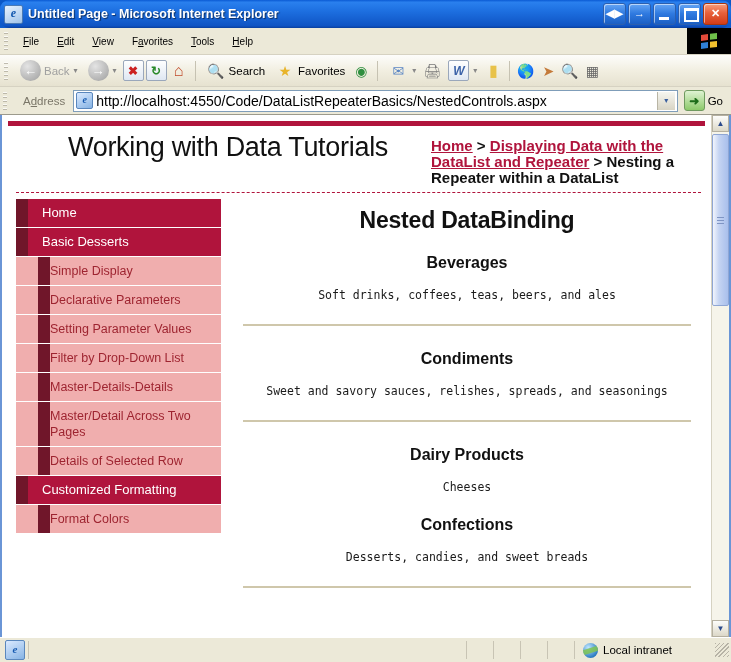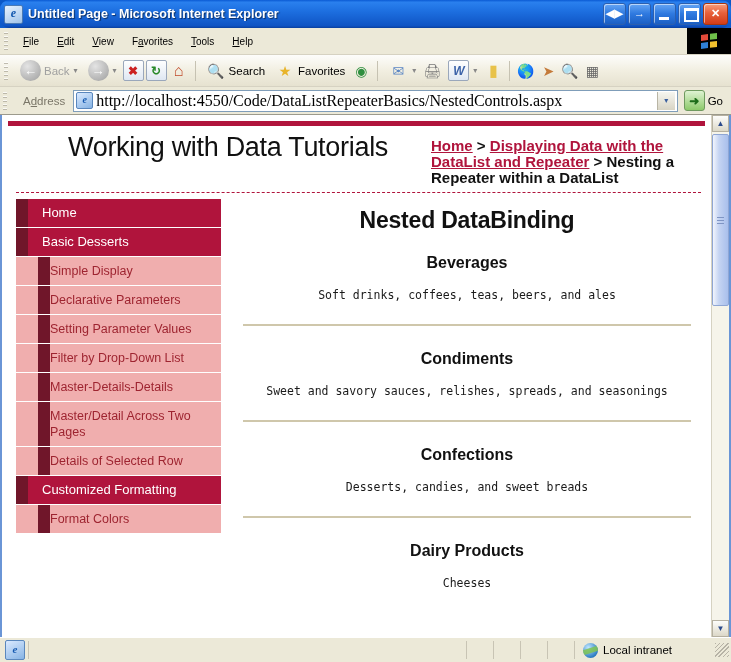--- a/index.html
+++ b/index.html
@@ -98,21 +98,21 @@
     background:#ece9d8;border-bottom:1px solid #9c9a8c;padding:0 3px;gap:4px;
   }
   .addr-label{font-size:11.5px;color:#7a7668;padding:0 4px 0 6px;}
   .addr-field{
     flex:1 1 auto;height:20px;background:#fff;border:1px solid #7f9db9;
     display:flex;align-items:center;padding:0 2px;gap:3px;min-width:0;
   }
   .addr-field .e-ico{width:15px;height:15px;flex:0 0 15px;
     background:linear-gradient(150deg,#dbeaff,#86b3e4);border:1px solid #5a87bd;border-radius:2px;
     font:italic bold 10px "Liberation Serif",serif;color:#1559b0;text-align:center;line-height:13px;}
-  .addr-url{font-size:16px;color:#000;white-space:nowrap;overflow:hidden;flex:1 1 auto;font-family:Liberation Serif, serif;}
+  .addr-url{font-size:14px;color:#000;white-space:nowrap;overflow:hidden;flex:1 1 auto;}
   .addr-drop{width:17px;height:18px;flex:0 0 17px;background:linear-gradient(180deg,#f6f6f0,#d8d4c4);
     border-left:1px solid #b9b5a5;display:flex;align-items:center;justify-content:center;font-size:8px;color:#3a5f9e;}
   .go-btn{display:flex;align-items:center;gap:3px;padding:0 5px 0 2px;font-size:11.5px;cursor:pointer;}
   .go-arrow{width:19px;height:19px;border:1px solid #6f9a5f;border-radius:3px;
     background:linear-gradient(180deg,#dff3d2,#8cc96a);color:#1c6b18;font-size:12px;font-weight:bold;
     display:flex;align-items:center;justify-content:center;}
   
   .viewport{flex:1 1 auto;display:flex;background:#fff;border-left:2px solid #6a95d6;
     border-right:2px solid #6a95d6;overflow:hidden;position:relative;}
   .page{flex:1 1 auto;position:relative;background:#fff;overflow:hidden;}
@@ -312,27 +312,27 @@
             <h2>Beverages</h2>
             <p>Soft drinks, coffees, teas, beers, and ales</p>
             <hr>
           </div>
           <div class="cat">
             <h2>Condiments</h2>
             <p>Sweet and savory sauces, relishes, spreads, and seasonings</p>
             <hr>
           </div>
           <div class="cat">
+            <h2>Dairy Products</h2>
+            <p>Cheeses</p>
+          </div>
+          <div class="cat">
             <h2>Confections</h2>
             <p>Desserts, candies, and sweet breads</p>
             <hr>
-          </div>
-          <div class="cat">
-            <h2>Dairy Products</h2>
-            <p>Cheeses</p>
           </div>
         </div>
 
       </div>
     </div>
 
     <div class="vscroll">
       <div class="sb-btn">▲</div>
       <div class="sb-track">
         <div class="sb-thumb"></div>

